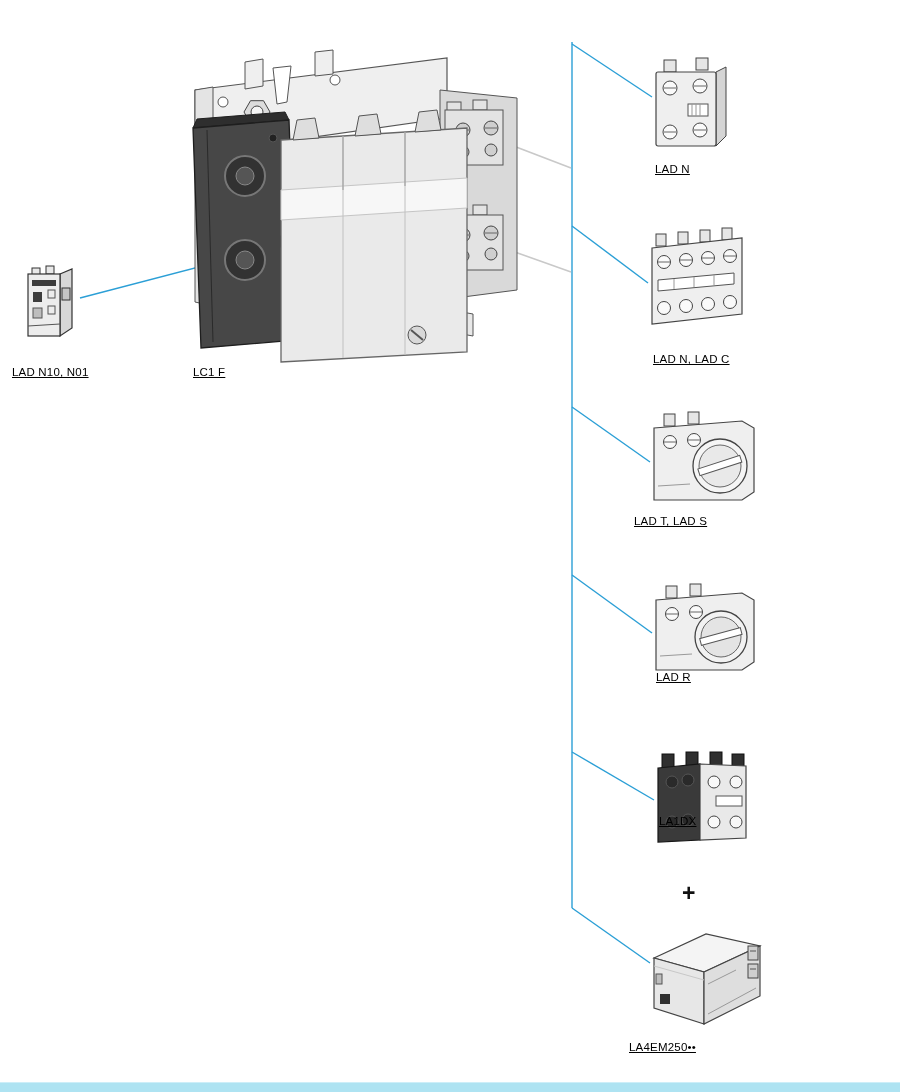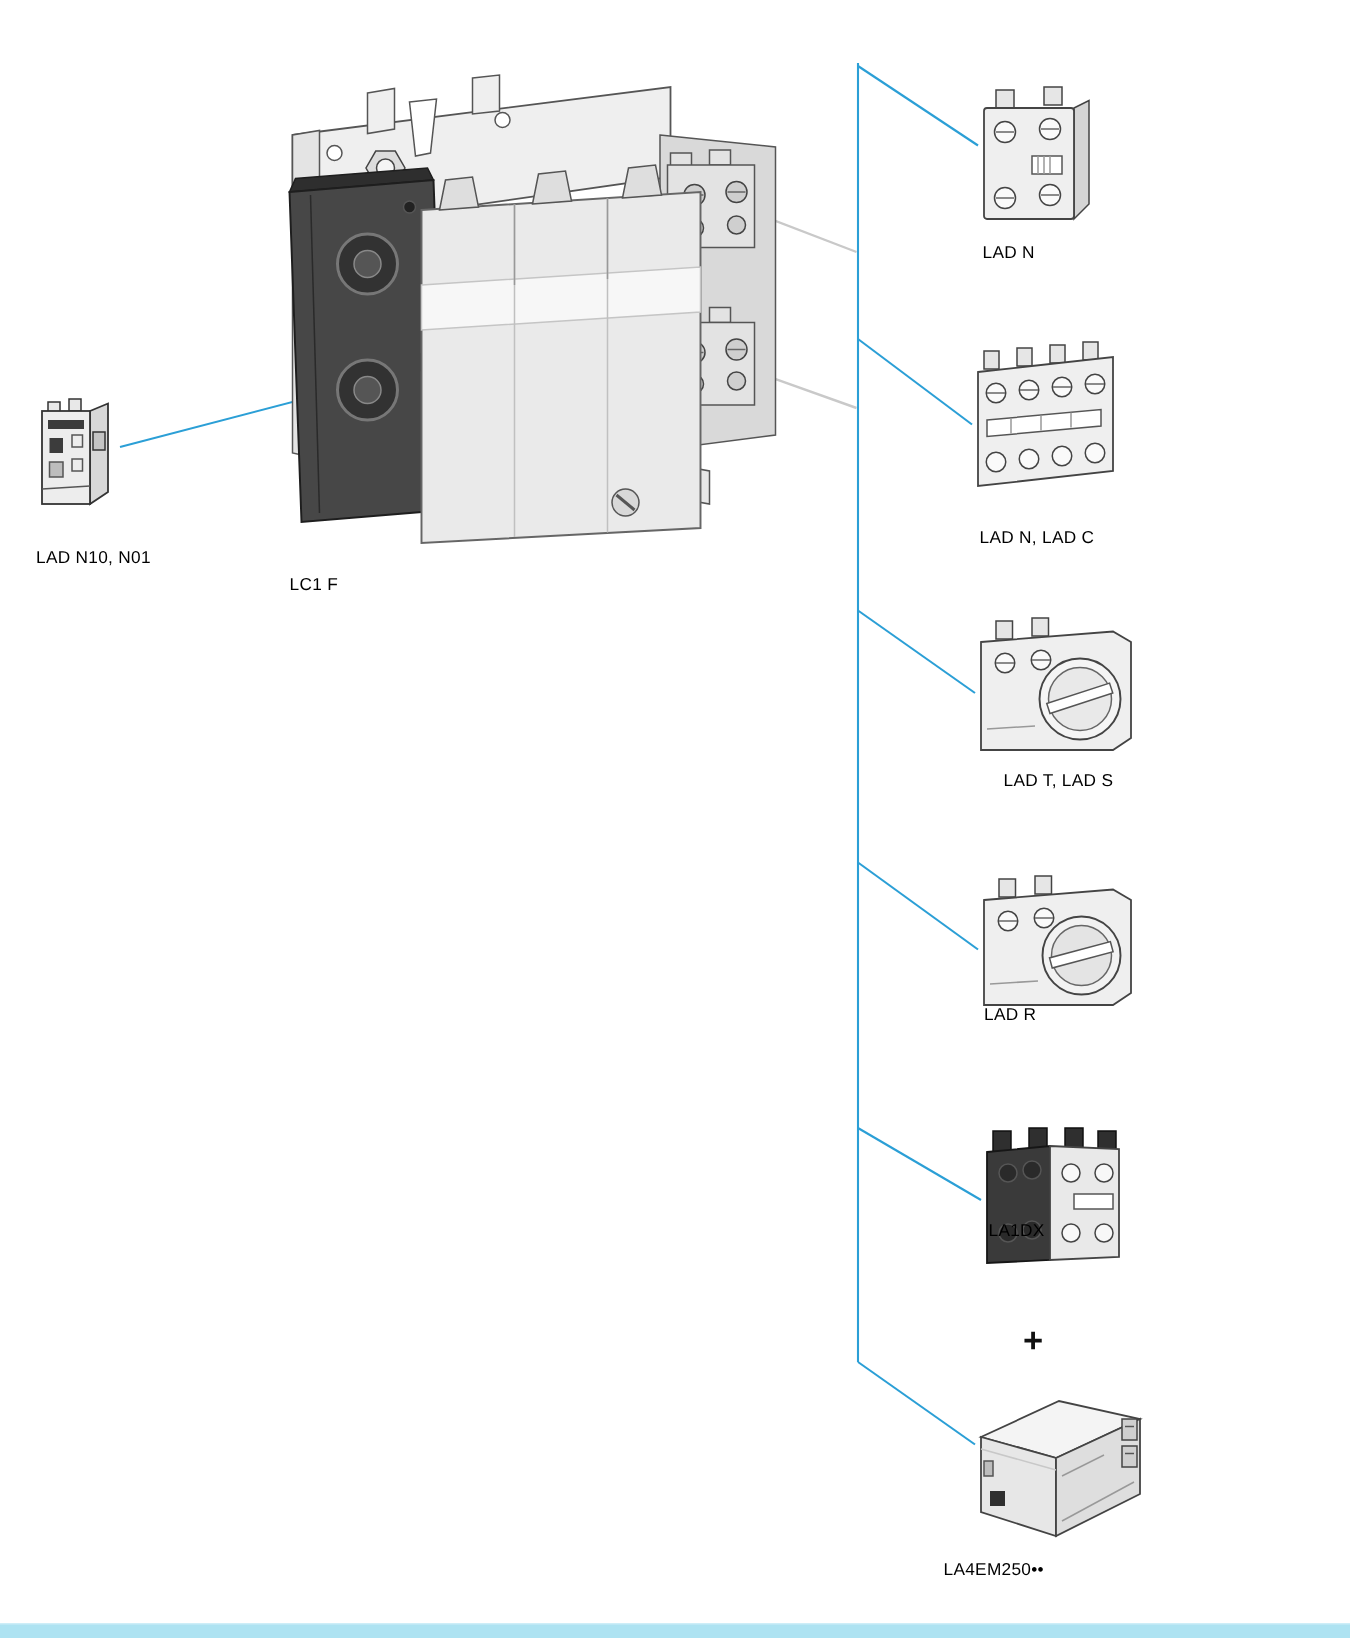--- a/index.html
+++ b/index.html
@@ -4,21 +4,21 @@
 <style>
   html,body{margin:0;padding:0;background:#ffffff;}
   #canvas{
     position:relative;width:900px;height:1092px;background:#ffffff;overflow:hidden;
     font-family:"Liberation Sans", sans-serif;
   }
   .overlay{position:absolute;left:0;top:0;pointer-events:none;}
   .product{position:absolute;margin:0;padding:0;}
   .label{
     position:absolute;font-size:11.5px;line-height:13px;color:#000;
-    white-space:nowrap;letter-spacing:.2px;
+    white-space:nowrap;letter-spacing:.2px;text-decoration:underline;
   }
   .plus{
     position:absolute;left:682px;top:880px;font-size:23px;font-weight:bold;color:#111;
   }
   .footer-bar{
     position:absolute;left:0;bottom:0;width:900px;height:9px;background:#aee3f2;
     border-top:1px solid #cdeef8;
   }
 </style>
 </head>
@@ -254,25 +254,25 @@
       <line x1="102" y1="29" x2="108" y2="29" stroke="#555"></line>
       <line x1="102" y1="47" x2="108" y2="47" stroke="#555"></line>
       <rect x="12" y="72" width="10" height="10" fill="#2f2f2f"></rect>
       <rect x="8" y="52" width="6" height="10" fill="#bdbdbd" stroke="#555"></rect>
       <line x1="60" y1="62" x2="88" y2="48" stroke="#999"></line>
       <line x1="60" y1="92" x2="108" y2="66" stroke="#999"></line>
       <line x1="6" y1="44" x2="56" y2="58" stroke="#c8c8c8"></line>
     </svg>
   </figure>
 
-  <div class="label" style="left:24px;top:366px">LAD N10, N01</div>
-  <div class="label" style="left:193px;top:384px">LC1 F</div>
+  <div class="label" style="left:12px;top:366px">LAD N10, N01</div>
+  <div class="label" style="left:193px;top:366px">LC1 F</div>
   <div class="label" style="left:655px;top:163px">LAD N</div>
   <div class="label" style="left:653px;top:353px">LAD N, LAD C</div>
-  <div class="label" style="left:669px;top:515px">LAD T, LAD S</div>
+  <div class="label" style="left:634px;top:515px">LAD T, LAD S</div>
   <div class="label" style="left:656px;top:671px">LAD R</div>
   <div class="label" style="left:659px;top:815px">LA1DX</div>
   <div class="label" style="left:629px;top:1041px">LA4EM250••</div>
 
   <div class="plus">+</div>
 
   <div class="footer-bar"></div>
 
 </div>
 

